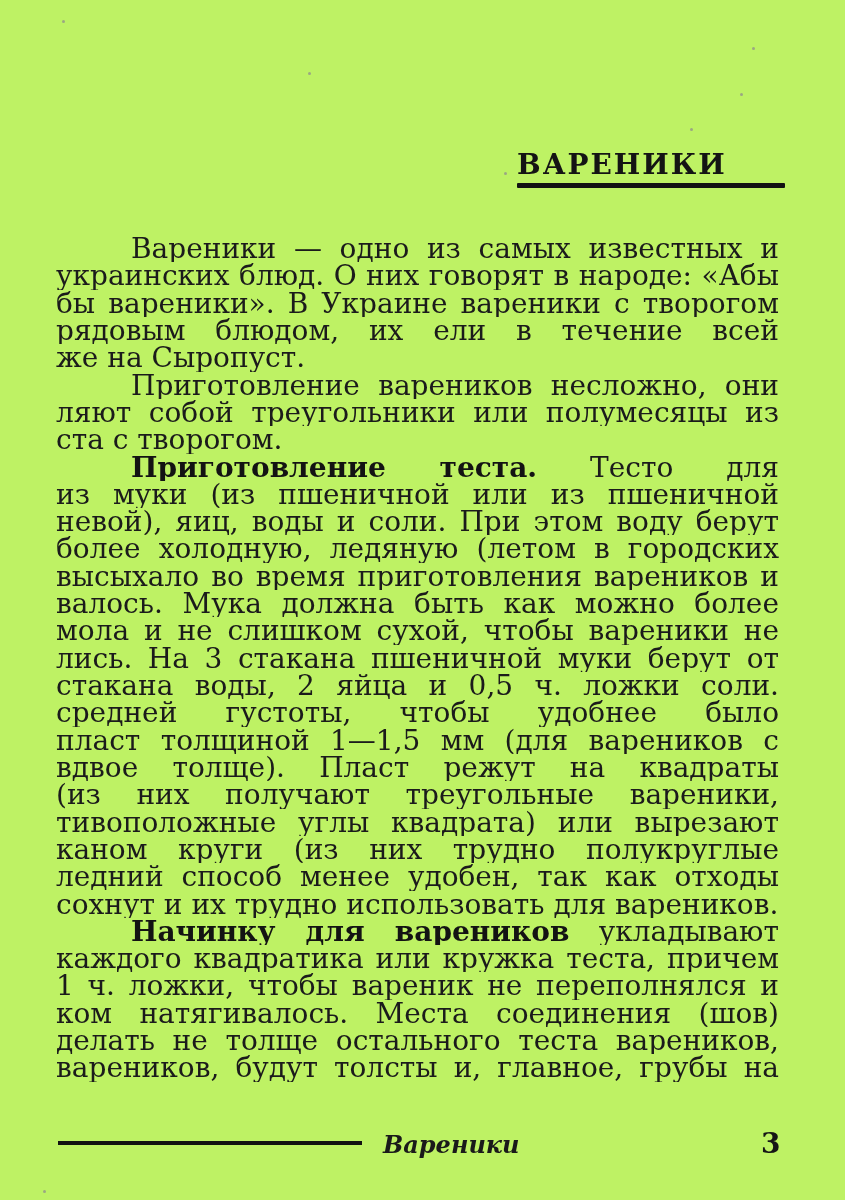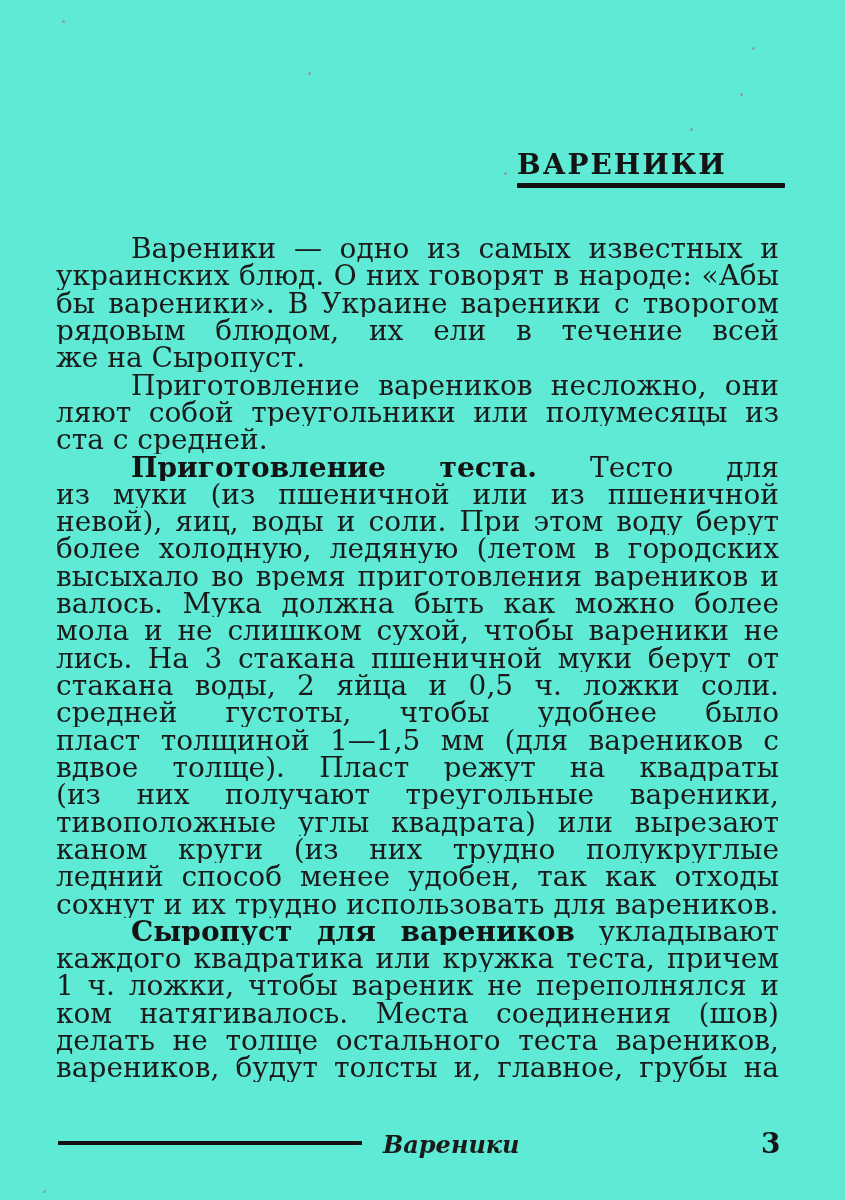--- a/index.html
+++ b/index.html
@@ -4,21 +4,21 @@
 <style>
   html,body{margin:0;padding:0;}
   body{
     width:845px;height:1200px;
     background:#f2f2f0;
     font-family:"DejaVu Serif", serif;
   }
   .page{
     position:relative;
     width:845px;height:1200px;
-    background:#5eead4;
+    background:#bef264;
     overflow:hidden;
     color:#1b1b1b;
   }
   
   .title-wrap{
     position:absolute;left:517px;top:148px;width:268px;
   }
   .title{
     font-size:28px;font-weight:bold;letter-spacing:2px;
     line-height:34px;white-space:nowrap;
@@ -71,39 +71,39 @@
   </div>
 
   <div class="text-block" id="text-block">
       <div class="line first">Вареники — одно из самых известных и любимых</div>
       <div class="line">украинских блюд. О них говорят в народе: «Абы что, лишь</div>
       <div class="line">бы вареники». В Украине вареники с творогом были об-</div>
       <div class="line">рядовым блюдом, их ели в течение всей Масленицы, а так-</div>
       <div class="line last">же на Сыропуст.</div>
       <div class="line first">Приготовление вареников несложно, они представ-</div>
       <div class="line">ляют собой треугольники или полумесяцы из пресного те-</div>
-      <div class="line last">ста с средней.</div>
+      <div class="line last">ста с творогом.</div>
       <div class="line first"><b>Приготовление теста.</b> Тесто для вареников готовят</div>
       <div class="line">из муки (из пшеничной или из пшеничной пополам с греч-</div>
       <div class="line">невой), яиц, воды и соли. При этом воду берут как можно</div>
       <div class="line">более холодную, ледяную (летом в городских условиях</div>
       <div class="line">высыхало во время приготовления вареников и легче склеи-</div>
       <div class="line">валось. Мука должна быть как можно более тонкого по-</div>
       <div class="line">мола и не слишком сухой, чтобы вареники не разварива-</div>
       <div class="line">лись. На 3 стакана пшеничной муки берут от 0,5 до 0,75</div>
       <div class="line">стакана воды, 2 яйца и 0,5 ч. ложки соли. Месят тесто</div>
       <div class="line">средней густоты, чтобы удобнее было раскатывать его в</div>
       <div class="line">пласт толщиной 1—1,5 мм (для вареников с вишнями</div>
       <div class="line">вдвое толще). Пласт режут на квадраты размером 5х5 см</div>
       <div class="line">(из них получают треугольные вареники, складывая про-</div>
       <div class="line">тивоположные углы квадрата) или вырезают тонким ста-</div>
       <div class="line">каном круги (из них трудно полукруглые вареники). Пос-</div>
       <div class="line">ледний способ менее удобен, так как отходы теста ложки</div>
       <div class="line last">сохнут и их трудно использовать для вареников.</div>
-      <div class="line first"><b>Сыропуст для вареников</b> укладывают точно в центре</div>
+      <div class="line first"><b>Начинку для вареников</b> укладывают точно в центре</div>
       <div class="line">каждого квадратика или кружка теста, причем не более</div>
       <div class="line">1 ч. ложки, чтобы вареник не переполнялся и тесто не слиш-</div>
       <div class="line">ком натягивалось. Места соединения (шов) надо стараться</div>
       <div class="line">делать не толще остального теста вареников, иначе они плохо</div>
       <div class="line last">вареников, будут толсты и, главное, грубы на вкус.</div>
     </div>
 
   <div class="footer-rule"></div>
   <div class="footer-chapter">Вареники</div>
   <div class="footer-page">3</div>

